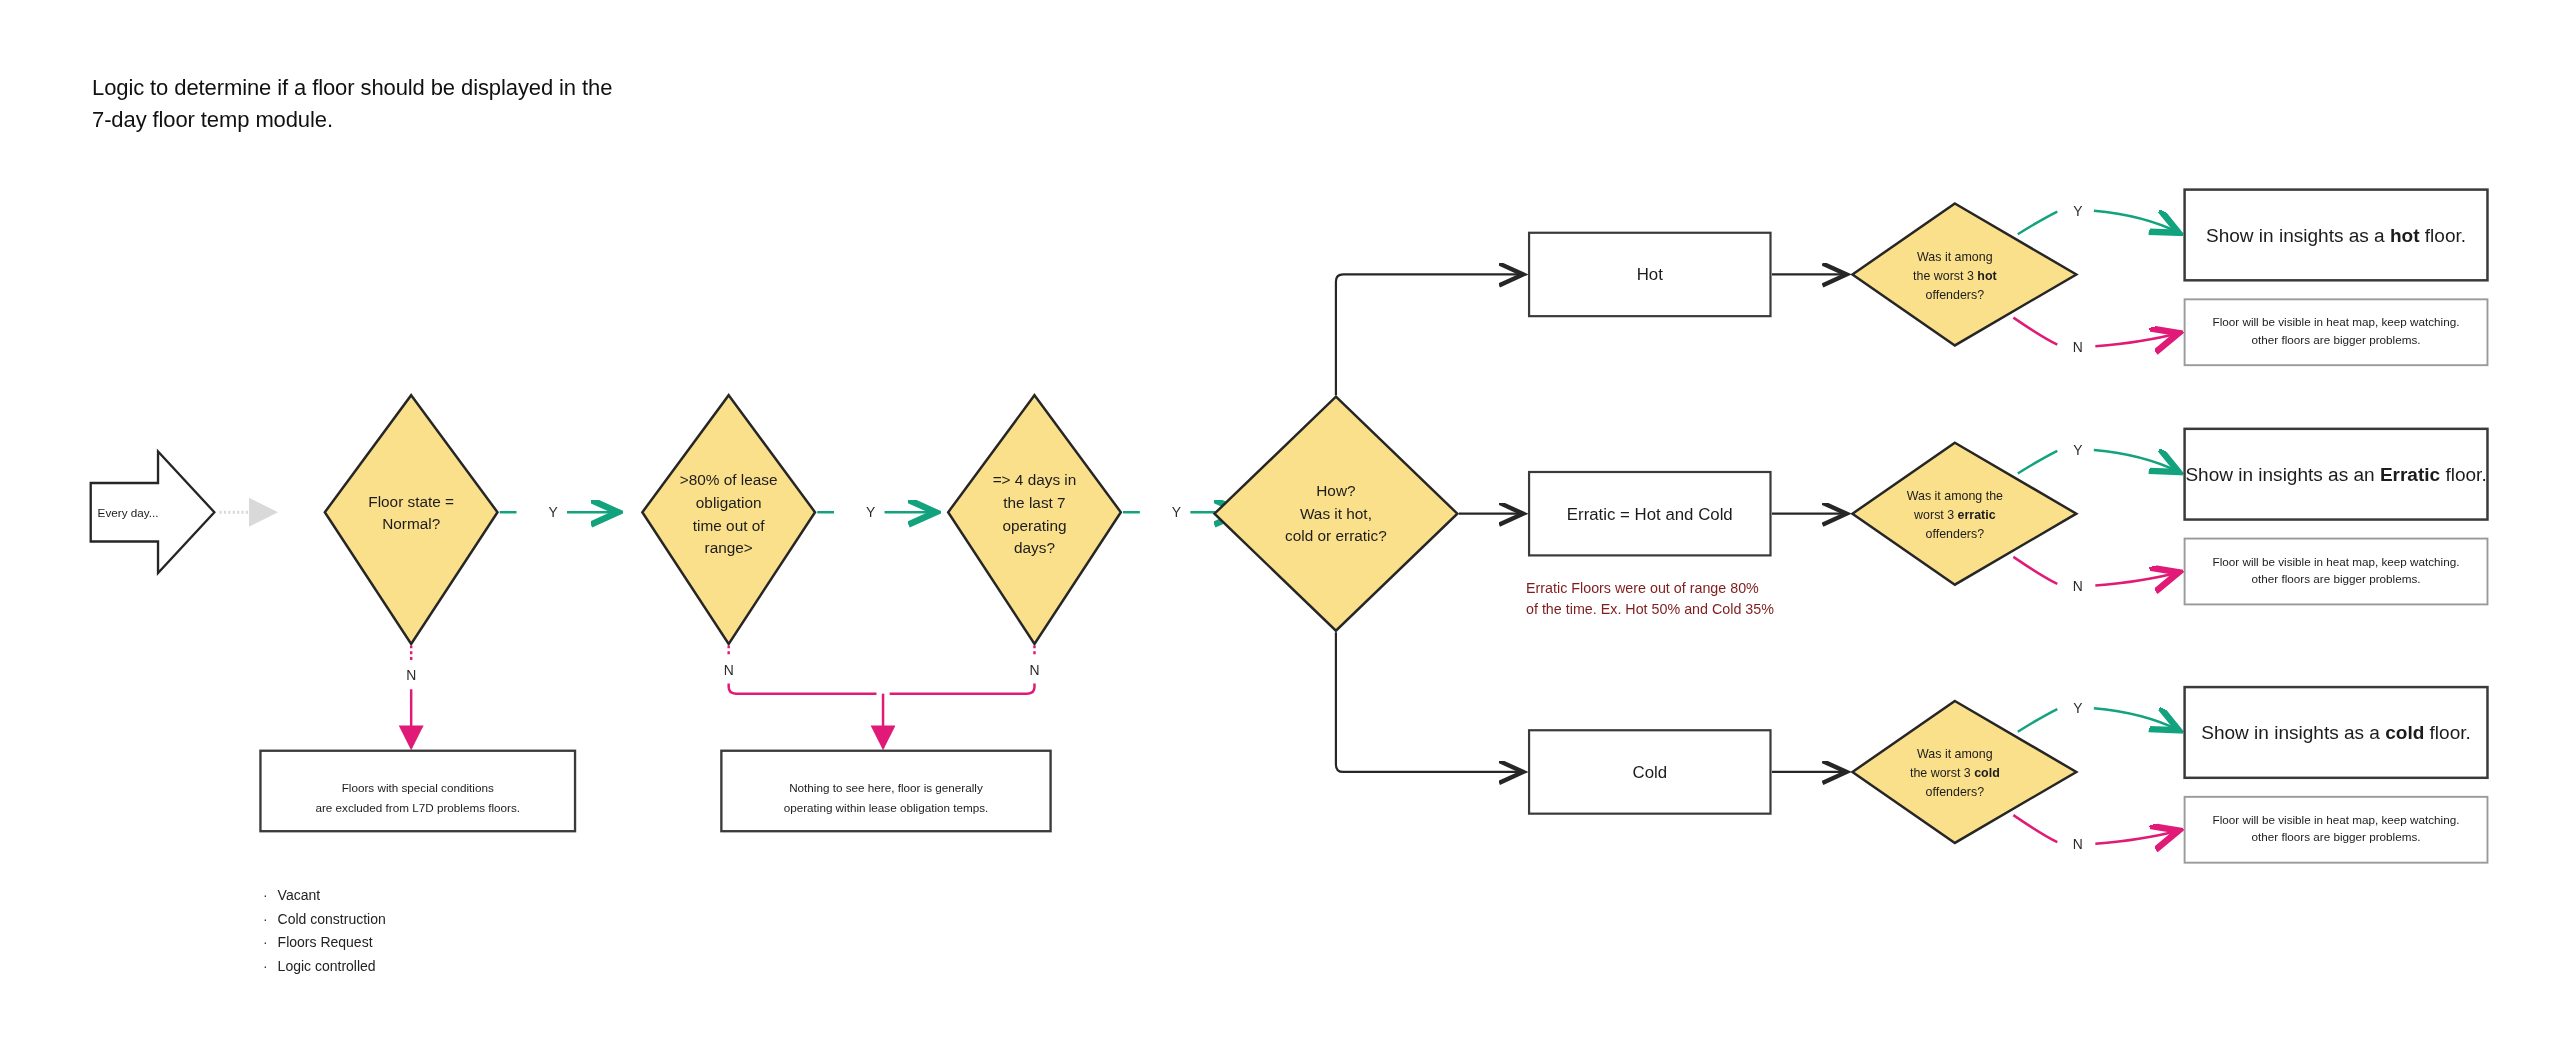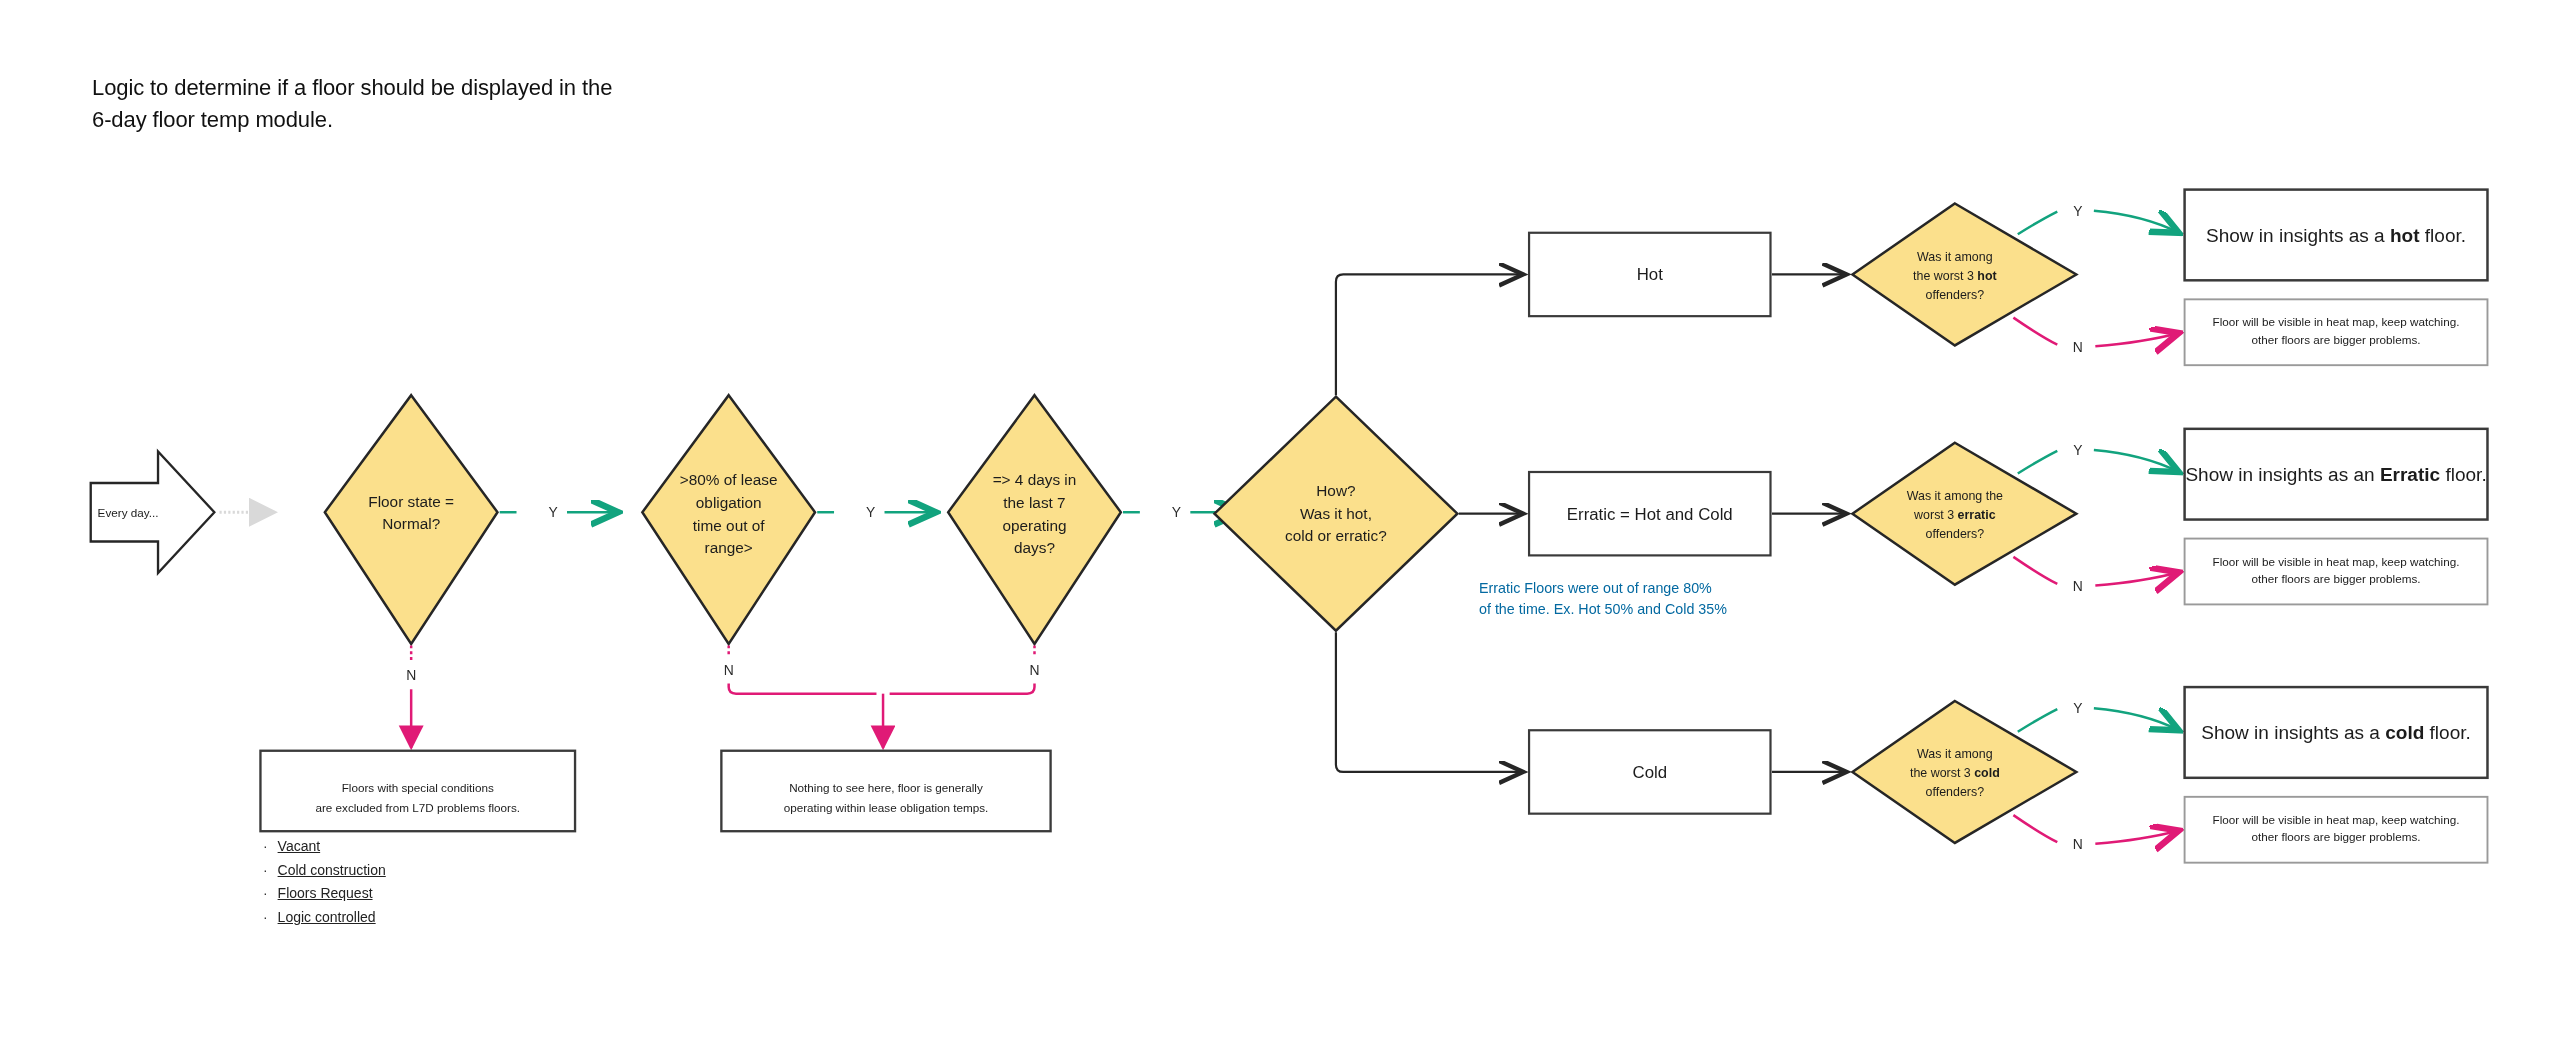--- a/index.html
+++ b/index.html
@@ -28,53 +28,52 @@
     width: 732px;
     font-size: 22px;
     font-weight: normal;
     line-height: 1.45;
     color: #111111;
     letter-spacing: -0.1px;
   }
   .bullets {
     position: absolute;
     left: 263px;
-    top: 835px;
+    top: 884px;
     font-size: 14px;
     line-height: 1.68;
     color: #222222;
-    text-decoration: underline;
   }
   .bullets .bul-row { white-space: nowrap; }
   .bullets .dot { display: inline-block; width: 14.6px; color: #333; }
   .note-erratic {
     position: absolute;
-    left: 1479px;
+    left: 1526px;
     top: 578px;
     font-size: 14.3px;
     line-height: 1.47;
-    color: #0369a1;
+    color: #7f1d1d;
     white-space: pre-line;
   }
   
   text { font-family: "Liberation Sans", sans-serif; fill: #1c1c1c; }
   .t-node { font-size: 21px; }
   .t-node-sm { font-size: 17px; }
   .t-box { font-size: 23px; }
   .t-boxbig { font-size: 26px; }
   .t-small { font-size: 16px; }
   .t-label { font-size: 19px; fill: #2b2b2b; }
   .bold { font-weight: bold; }
 </style>
 </head>
 <body>
 
 <div class="title-block">
   <div>Logic to determine if a floor should be displayed in the</div>
-  <div>6-day floor temp module.</div>
+  <div>7-day floor temp module.</div>
 </div>
 
 <div class="note-erratic">Erratic Floors were out of range 80%
 of the time. Ex. Hot 50% and Cold 35%</div>
 
 <div class="bullets">
   <div class="bul-row"><span class="dot">·</span><span>Vacant</span></div>
   <div class="bul-row"><span class="dot">·</span><span>Cold construction</span></div>
   <div class="bul-row"><span class="dot">·</span><span>Floors Request</span></div>
   <div class="bul-row"><span class="dot">·</span><span>Logic controlled</span></div>

